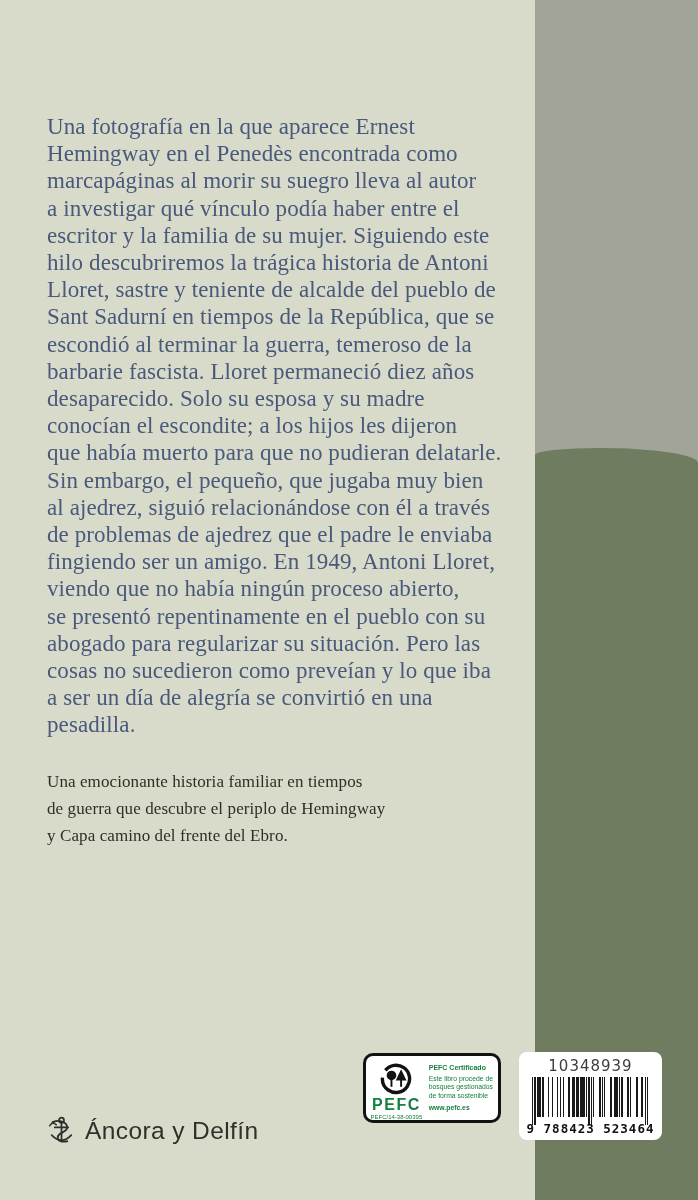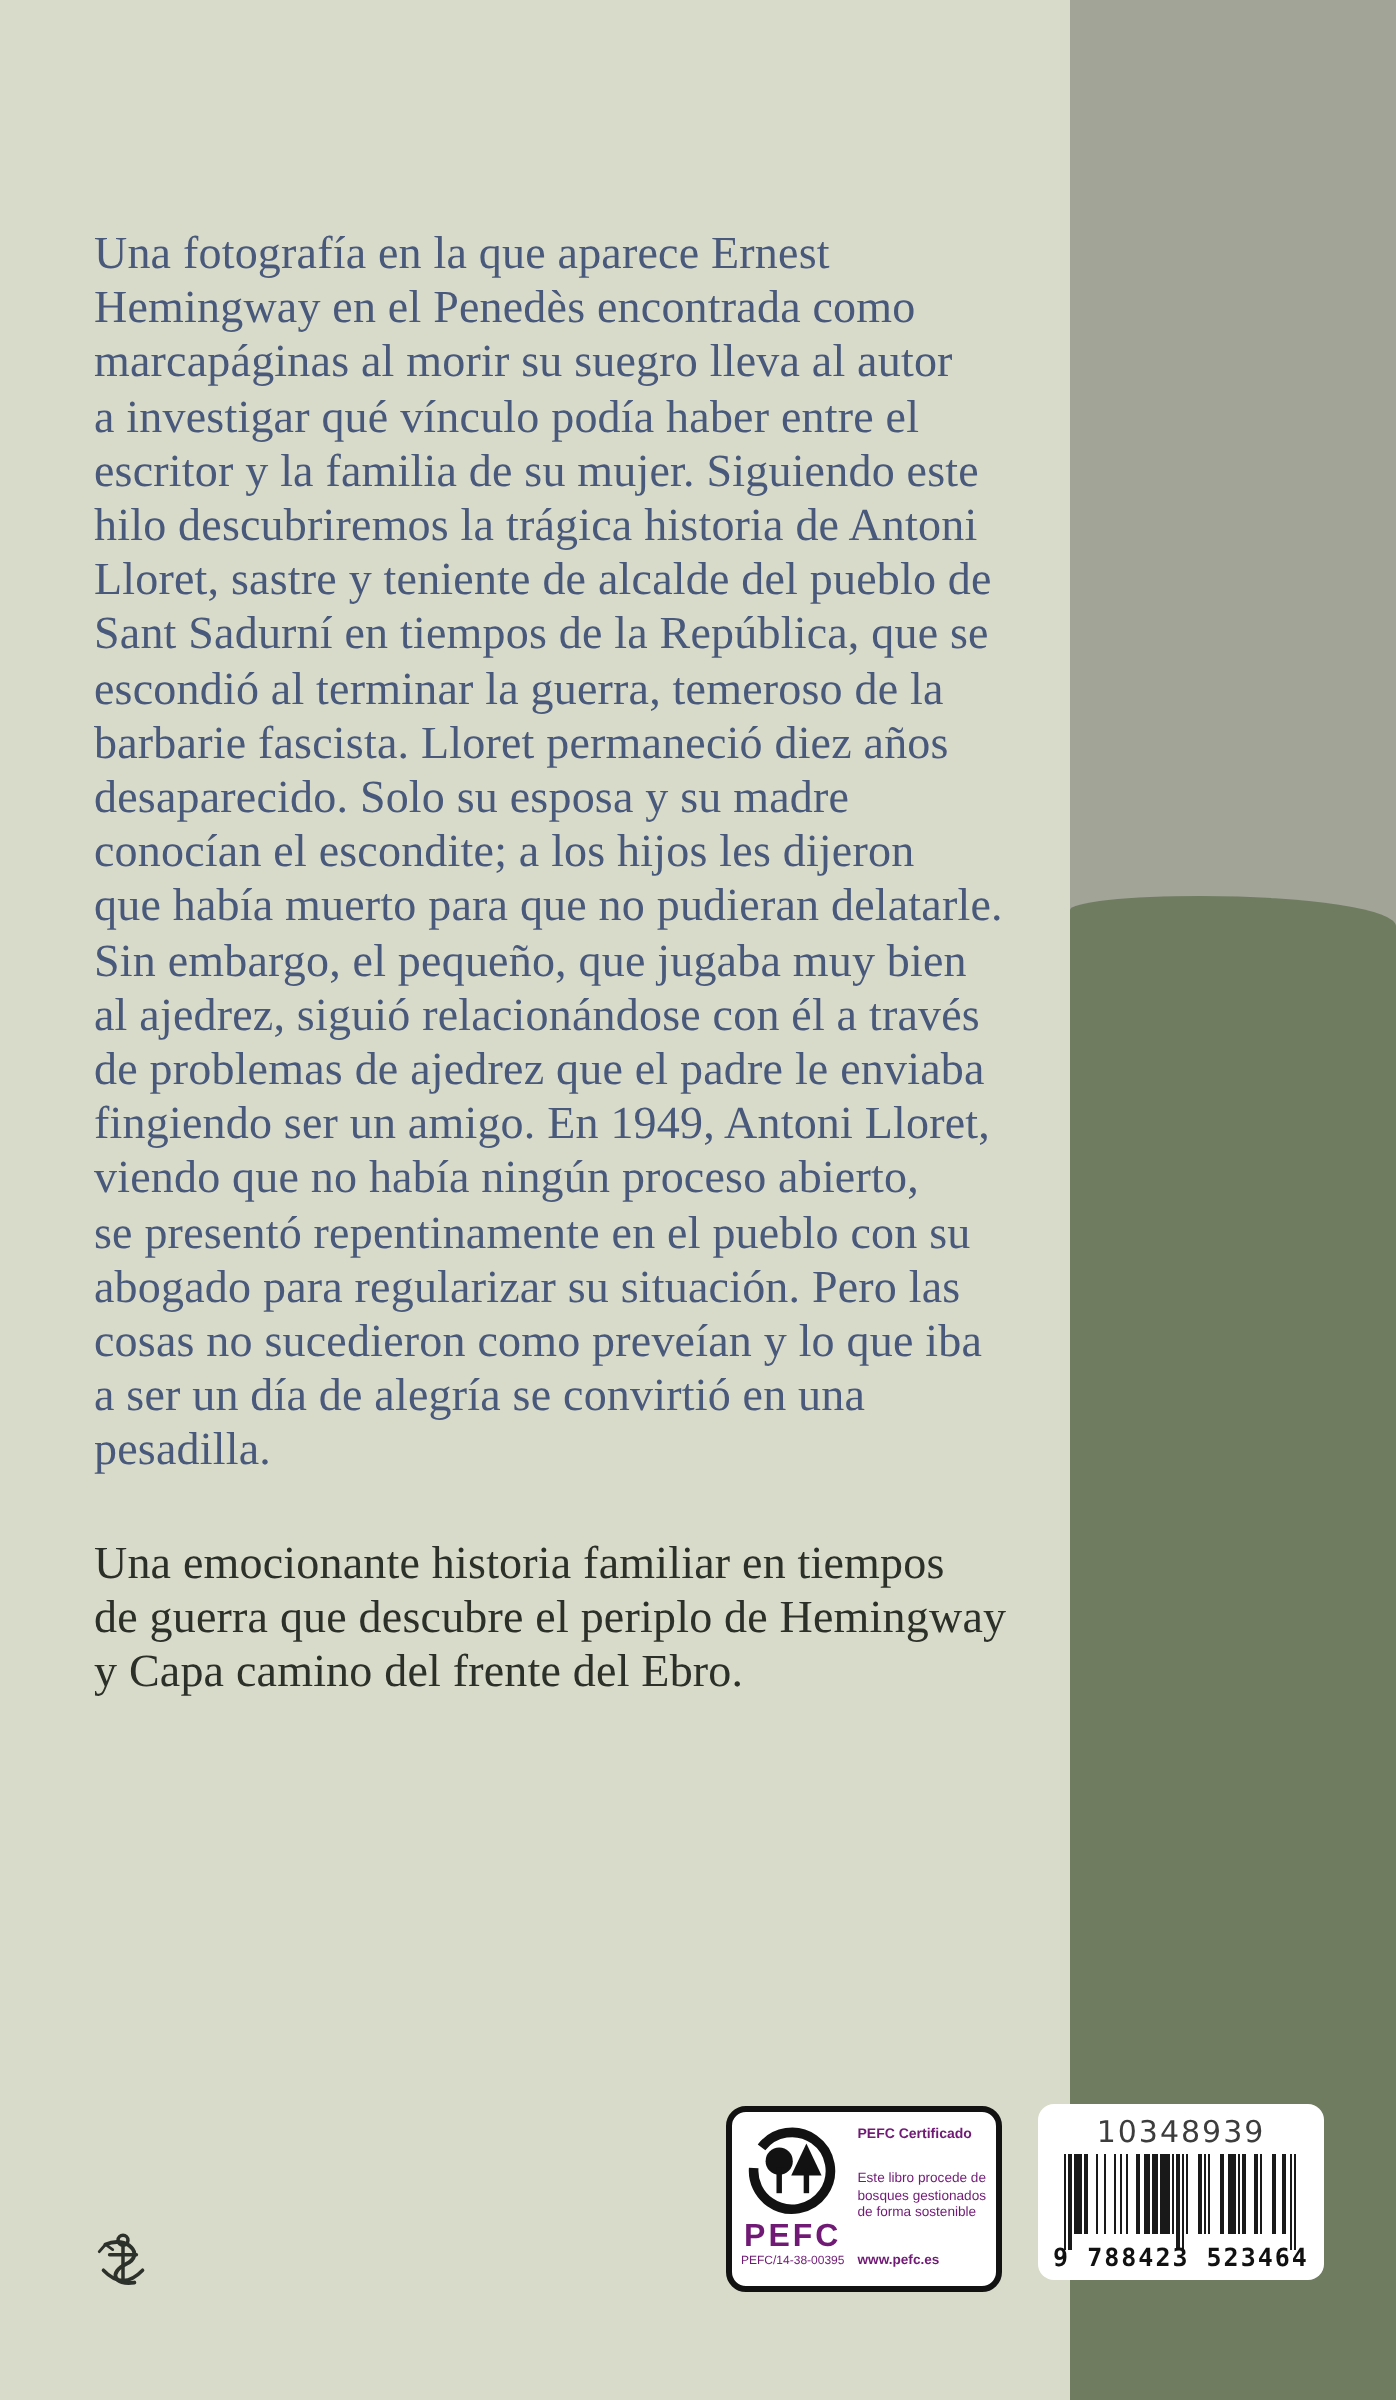--- a/index.html
+++ b/index.html
@@ -19,40 +19,40 @@
     border-radius:40% 60% 0 0 / 7px 15px;
   }
   
   .synopsis{
     position:absolute;left:47px;top:113px;width:475px;
     font-size:23px;line-height:27.2px;
     color:#49597b;white-space:pre;letter-spacing:0.1px;
   }
   .tagline{
     position:absolute;left:47px;top:768px;width:475px;
-    font-size:23px;line-height:27.2px;
+    font-size:17px;line-height:27.2px;
     color:#2b3028;white-space:pre;letter-spacing:0.1px;
   }
   
   .publisher{
     position:absolute;left:45px;top:1113px;height:36px;
     display:flex;align-items:center;gap:7px;
     color:#2c322b;
   }
   .publisher svg{display:block;}
   .publisher-name{
     font-family:"Liberation Sans","DejaVu Sans",sans-serif;
     font-size:24.5px;letter-spacing:0.4px;
   }
   
   .pefc{
-    position:absolute;left:363px;top:1053px;width:138px;height:93px;
+    position:absolute;left:363px;top:1053px;width:138px;height:70px;
     background:#ffffff;border:3px solid #121212;border-radius:10px;
     box-sizing:border-box;display:flex;
-    font-family:"Liberation Sans","DejaVu Sans",sans-serif;color:#701a75;
+    font-family:"Liberation Sans","DejaVu Sans",sans-serif;color:#15803d;
   }
   .pefc-left{
     width:62px;display:flex;flex-direction:column;align-items:center;
     padding-top:7px;
   }
   .pefc-word{
     font-weight:bold;font-size:16px;letter-spacing:1.5px;line-height:15px;
   }
   .pefc-code{font-size:6px;margin-top:2px;white-space:nowrap;}
   .pefc-right{
@@ -124,20 +124,21 @@
 
   <div class="publisher">
     <svg width="33" height="33" viewBox="0 0 32 32" fill="none" stroke="#2c322b" stroke-width="1.7" stroke-linecap="round">
       <circle cx="16" cy="5" r="2.4"></circle>
       <line x1="16" y1="7.4" x2="16" y2="25"></line>
       <line x1="9.5" y1="12" x2="22.5" y2="12"></line>
       <path d="M6.5 19.5 Q16 29.5 25.5 19.5"></path>
       <path d="M7.5 7 C18 2.5 27 12 17.5 16.5 C9 20.5 11.5 27 21.5 25.5" stroke-width="1.9"></path>
       <path d="M7.5 7 L4.5 10.5 M7.5 7 L11 9.5" stroke-width="1.4"></path>
     </svg>
+    <span class="publisher-name">Áncora y Delfín</span>
   </div>
 
   <div class="pefc">
     <div class="pefc-left">
       <svg width="48" height="48" viewBox="0 0 60 60">
         <g fill="none" stroke="#121212" stroke-width="6">
           <circle cx="30" cy="28" r="24" stroke-dasharray="100 14" transform="rotate(-55 30 28)"></circle>
         </g>
         <g fill="#121212">
           <circle cx="22" cy="22" r="8.5"></circle>

